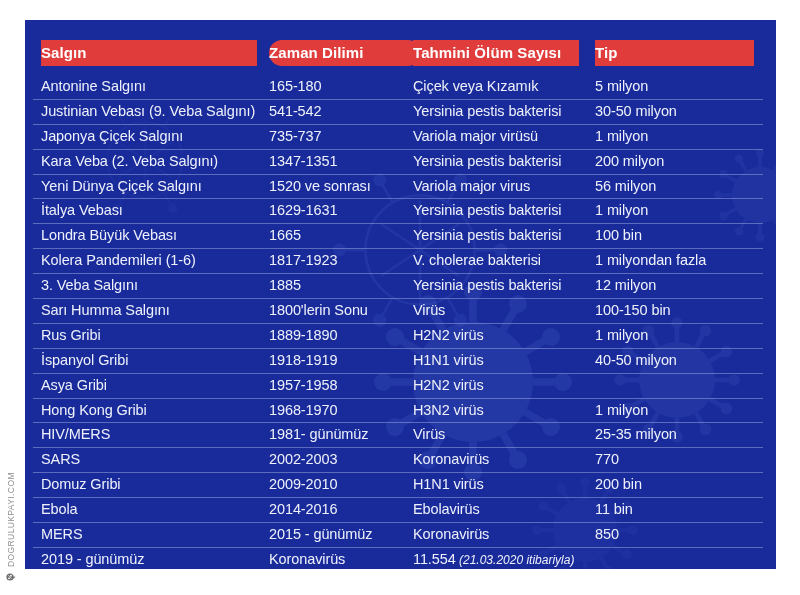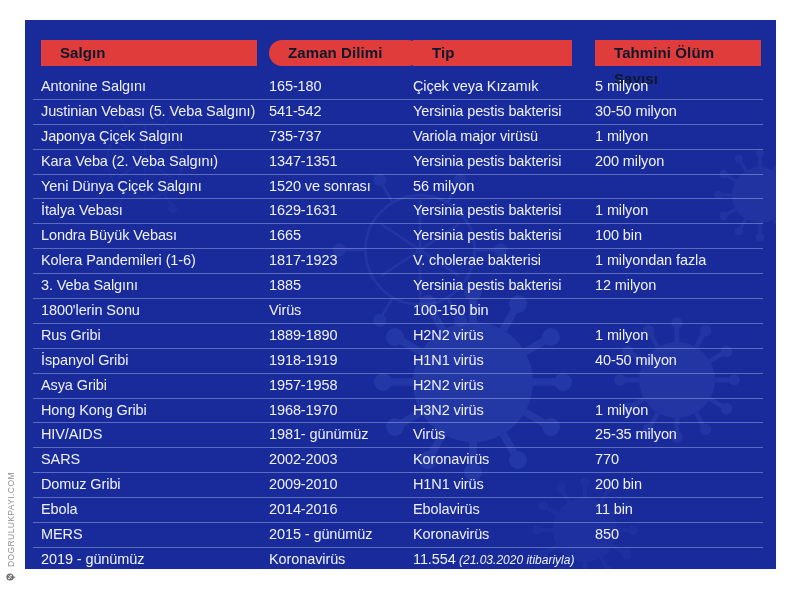--- a/index.html
+++ b/index.html
@@ -14,22 +14,22 @@
   .virus-layer{position:absolute;left:0;top:0;width:751px;height:549px;pointer-events:none;}
 
   .header-row{
     position:relative;margin:20px 13px 0 8px;
     display:grid;grid-template-columns:228px 144px 182px 1fr;
     padding-left:8px;z-index:2;
   }
   .badge{
     background:var(--accent,#e03c3c);
     height:26px;line-height:26px;
-    color:#0f172a;font-weight:bold;font-size:15px;
-    padding-left:19px;letter-spacing:0.1px;
+    color:#ffffff;font-weight:bold;font-size:15px;
+    padding-left:0;letter-spacing:0.1px;
     box-sizing:border-box;
   }
   .badge.b1{width:216px;}
   .badge.b2{width:152px;border-radius:13px;}
   .badge.b3{width:159px;}
   .badge.b4{width:166px;}
 
   .rows{
     position:relative;margin:9px 13px 0 8px;z-index:2;
   }
@@ -141,37 +141,37 @@
     </svg>
 
     <div class="header-row">
       <div>
           <div class="badge b1">Salgın</div>
         </div>
       <div>
           <div class="badge b2">Zaman Dilimi</div>
         </div>
       <div>
-          <div class="badge b3">Tip</div>
+          <div class="badge b4">Tahmini Ölüm Sayısı</div>
         </div>
       <div>
-          <div class="badge b4">Tahmini Ölüm Sayısı</div>
+          <div class="badge b3">Tip</div>
         </div>
     </div>
 
     <div class="rows">
       <div class="trow">
         <div class="cell">Antonine Salgını</div>
         <div class="cell">165-180</div>
         <div class="cell">Çiçek veya Kızamık</div>
         <div class="cell"><span>5 milyon</span><span class="note"></span></div>
       </div>
 
       <div class="trow">
-        <div class="cell">Justinian Vebası (5. Veba Salgını)</div>
+        <div class="cell">Justinian Vebası (9. Veba Salgını)</div>
         <div class="cell">541-542</div>
         <div class="cell">Yersinia pestis bakterisi</div>
         <div class="cell"><span>30-50 milyon</span><span class="note"></span></div>
       </div>
 
       <div class="trow">
         <div class="cell">Japonya Çiçek Salgını</div>
         <div class="cell">735-737</div>
         <div class="cell">Variola major virüsü</div>
         <div class="cell"><span>1 milyon</span><span class="note"></span></div>
@@ -180,20 +180,21 @@
       <div class="trow">
         <div class="cell">Kara Veba (2. Veba Salgını)</div>
         <div class="cell">1347-1351</div>
         <div class="cell">Yersinia pestis bakterisi</div>
         <div class="cell"><span>200 milyon</span><span class="note"></span></div>
       </div>
 
       <div class="trow">
         <div class="cell">Yeni Dünya Çiçek Salgını</div>
         <div class="cell">1520 ve sonrası</div>
+        <div class="cell">Variola major virus</div>
         <div class="cell"><span>56 milyon</span><span class="note"></span></div>
       </div>
 
       <div class="trow">
         <div class="cell">İtalya Vebası</div>
         <div class="cell">1629-1631</div>
         <div class="cell">Yersinia pestis bakterisi</div>
         <div class="cell"><span>1 milyon</span><span class="note"></span></div>
       </div>
 
@@ -212,20 +213,21 @@
       </div>
 
       <div class="trow">
         <div class="cell">3. Veba Salgını</div>
         <div class="cell">1885</div>
         <div class="cell">Yersinia pestis bakterisi</div>
         <div class="cell"><span>12 milyon</span><span class="note"></span></div>
       </div>
 
       <div class="trow">
+        <div class="cell">Sarı Humma Salgını</div>
         <div class="cell">1800'lerin Sonu</div>
         <div class="cell">Virüs</div>
         <div class="cell"><span>100-150 bin</span><span class="note"></span></div>
       </div>
 
       <div class="trow">
         <div class="cell">Rus Gribi</div>
         <div class="cell">1889-1890</div>
         <div class="cell">H2N2 virüs</div>
         <div class="cell"><span>1 milyon</span><span class="note"></span></div>
@@ -245,21 +247,21 @@
       </div>
 
       <div class="trow">
         <div class="cell">Hong Kong Gribi</div>
         <div class="cell">1968-1970</div>
         <div class="cell">H3N2 virüs</div>
         <div class="cell"><span>1 milyon</span><span class="note"></span></div>
       </div>
 
       <div class="trow">
-        <div class="cell">HIV/AIDS</div>
+        <div class="cell">HIV/MERS</div>
         <div class="cell">1981- günümüz</div>
         <div class="cell">Virüs</div>
         <div class="cell"><span>25-35 milyon</span><span class="note"></span></div>
       </div>
 
       <div class="trow">
         <div class="cell">SARS</div>
         <div class="cell">2002-2003</div>
         <div class="cell">Koronavirüs</div>
         <div class="cell"><span>770</span><span class="note"></span></div>

